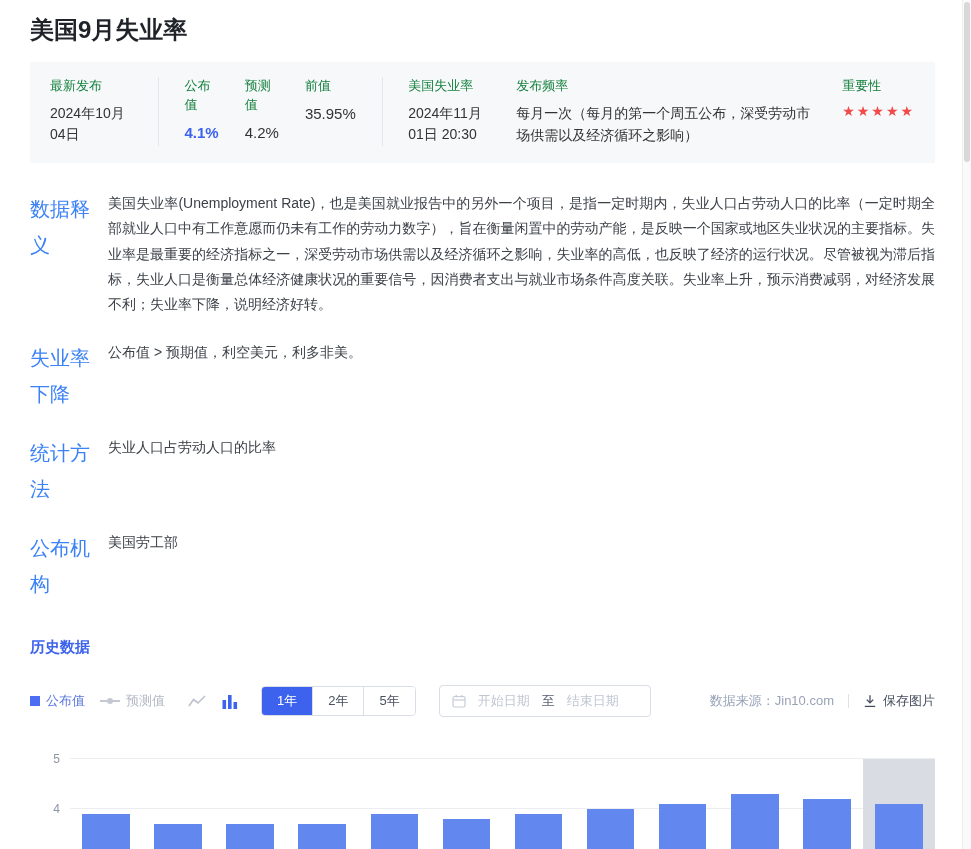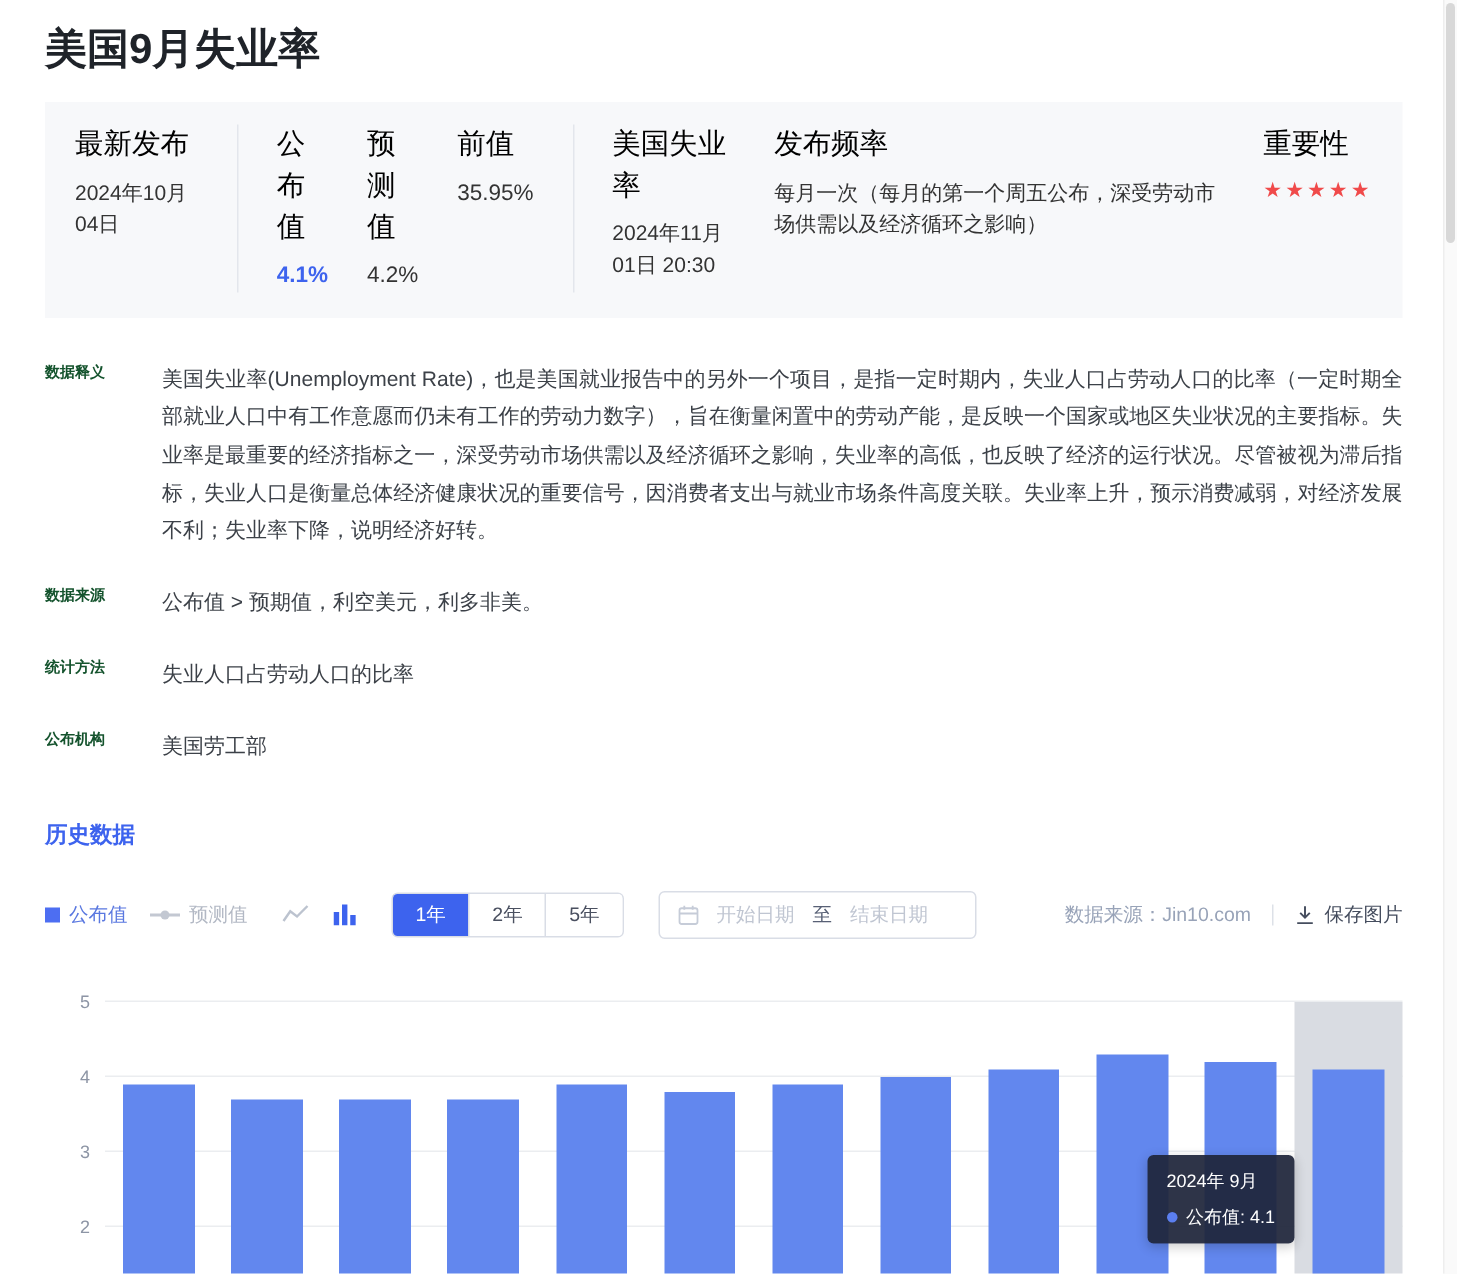--- a/index.html
+++ b/index.html
@@ -6,40 +6,40 @@
   html,body { width:971px; height:849px; }
   body {
     font-family:"Liberation Sans","DejaVu Sans",sans-serif;
     background:#ffffff; color:#333; overflow:hidden; position:relative;
   }
   :root{
     --accent:#3d63ee; --bar:#6287ee; --bar-highlight-bg:#d9dce2;
     --star-red:#f04a4a; --tooltip-bg:rgba(30,37,58,.93);
   }
   .page { padding:14px 36px 0 30px; }
-  .title { font-size:28px; font-weight:bold; color:#1f2329; margin-bottom:16px; }
+  .title { font-size:24px; font-weight:bold; color:#1f2329; margin-bottom:16px; }
 
   
   .info-bar { background:#f7f8fa; display:flex; align-items:flex-start; padding:15px 20px 17px; gap:26px; }
   .info-cell { display:flex; flex-direction:column; }
-  .info-label { color:#000000; font-size:19px; line-height:1.45; margin-bottom:7px; }
+  .info-label { color:#15803d; font-size:13px; line-height:1.45; margin-bottom:7px; }
   .info-value { font-size:14px; color:#333; line-height:1.5; }
   .cell-latest .info-value, .cell-next .info-value { width:82px; }
   .cell-pub .info-label, .cell-fore .info-label { width:32px; }
   .val-num { font-size:15px; }
   .cell-pub .info-value { color:var(--accent); font-weight:bold; }
   .cell-freq .info-value { width:300px; font-size:14px; line-height:1.55; }
   .vdiv { width:1px; align-self:stretch; background:#e3e6ec; }
   .cell-importance { margin-left:auto; }
   .stars { color:var(--star-red); font-size:14px; letter-spacing:2px; white-space:nowrap; }
 
   
   .sections { margin-top:28px; }
   .section { display:grid; grid-template-columns:78px 1fr; margin-bottom:23px; }
-  .section-label { font-weight:bold; font-size:10px; color:#14532d; line-height:1.8; }
+  .section-label { font-weight:normal; font-size:20px; color:#3b82f6; line-height:1.8; }
   .section-content { font-size:14px; color:#3c4148; line-height:1.8; text-align:justify; }
 
   
   .history-title { color:var(--accent); font-weight:bold; font-size:15px; margin:36px 0 28px; }
   .chart-toolbar { display:flex; align-items:center; gap:15px; font-size:13px; }
   .legend-item { display:flex; align-items:center; gap:6px; cursor:pointer; }
   .legend-square { width:10px; height:10px; background:#4d6ef2; display:inline-block; }
   .legend-pub-label { color:#5a78e0; }
   .legend-line-dot { position:relative; width:20px; height:8px; display:inline-block; }
   .legend-line-dot::before { content:""; position:absolute; left:0; right:0; top:3px; height:2px; background:#c3c8d2; }
@@ -118,21 +118,21 @@
       <div class="stars">★★★★★</div>
     </div>
   </div>
 
   <div class="sections">
     <div class="section">
       <div class="section-label">数据释义</div>
       <div class="section-content">美国失业率(Unemployment Rate)，也是美国就业报告中的另外一个项目，是指一定时期内，失业人口占劳动人口的比率（一定时期全部就业人口中有工作意愿而仍未有工作的劳动力数字），旨在衡量闲置中的劳动产能，是反映一个国家或地区失业状况的主要指标。失业率是最重要的经济指标之一，深受劳动市场供需以及经济循环之影响，失业率的高低，也反映了经济的运行状况。尽管被视为滞后指标，失业人口是衡量总体经济健康状况的重要信号，因消费者支出与就业市场条件高度关联。失业率上升，预示消费减弱，对经济发展不利；失业率下降，说明经济好转。</div>
     </div>
     <div class="section">
-      <div class="section-label">数据来源</div>
+      <div class="section-label">失业率下降</div>
       <div class="section-content">公布值 &gt; 预期值，利空美元，利多非美。</div>
     </div>
     <div class="section">
       <div class="section-label">统计方法</div>
       <div class="section-content">失业人口占劳动人口的比率</div>
     </div>
     <div class="section">
       <div class="section-label">公布机构</div>
       <div class="section-content">美国劳工部</div>
     </div>

